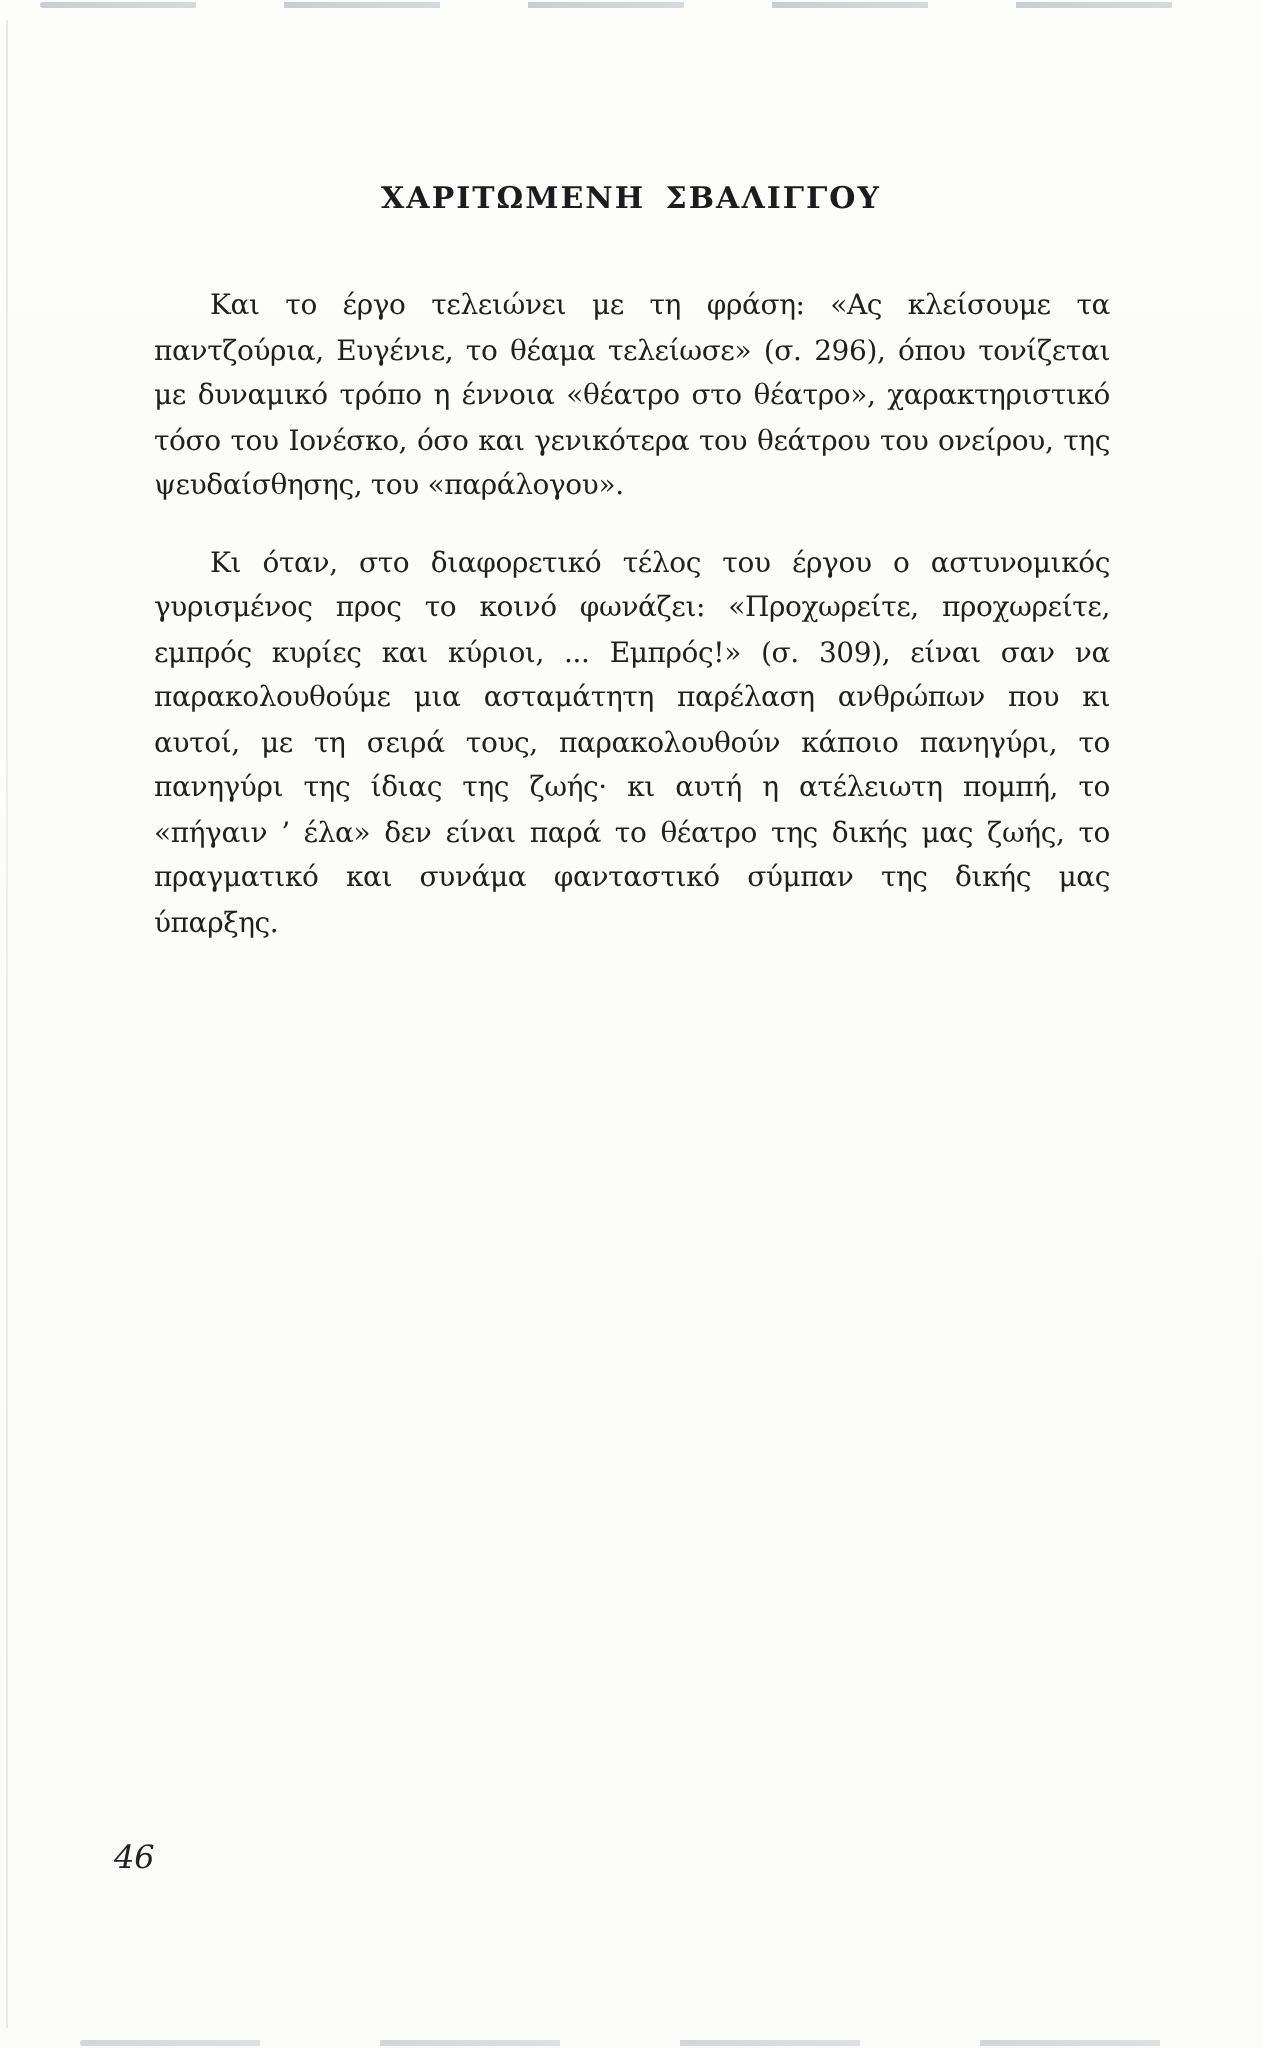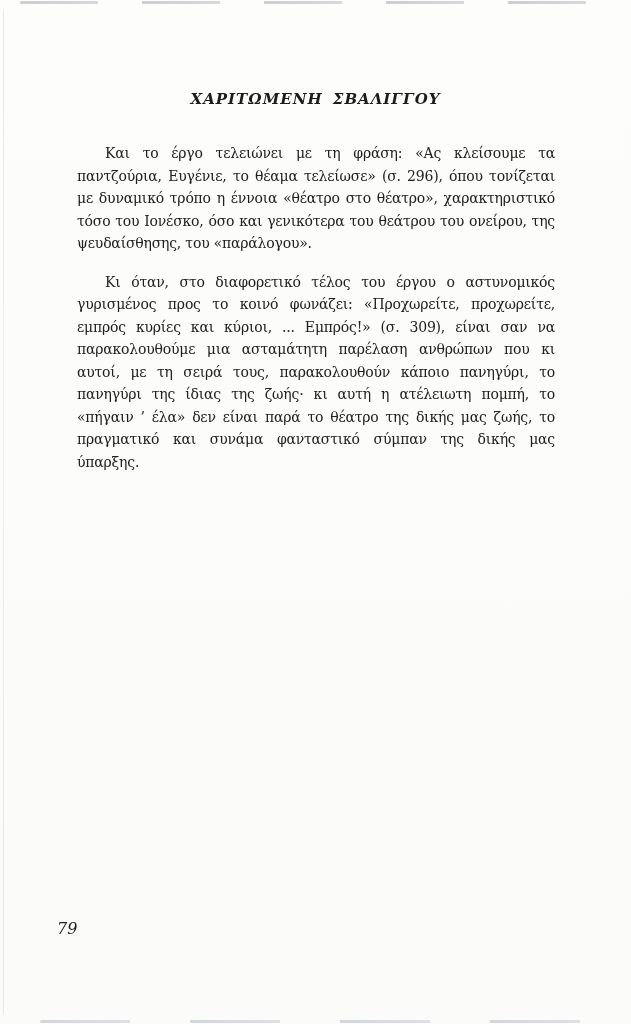--- a/index.html
+++ b/index.html
@@ -50,21 +50,20 @@
     width: 1px;
     background: linear-gradient(180deg, #e2e4e6, #ececea 40%, #e6e6e4);
     opacity: 0.9;
   }
   .running-header {
     position: absolute;
     top: 90px;
     left: 0;
     width: 100%;
     text-align: center;
-    font-style: italic;
     font-weight: bold;
     font-size: 15px;
     letter-spacing: 1px;
     word-spacing: 4px;
     color: #1c1c1e;
   }
   .body-text {
     position: absolute;
     top: 126px;
     left: 61px;
@@ -95,16 +94,16 @@
   <div class="edge-top"></div>
   <div class="edge-left"></div>
 
   <div class="running-header">ΧΑΡΙΤΩΜΕΝΗ ΣΒΑΛΙΓΓΟΥ</div>
 
   <div class="body-text">
     <p>Και το έργο τελειώνει με τη φράση: «Ας κλείσουμε τα παντζούρια, Ευγένιε, το θέαμα τελείωσε» (σ. 296), όπου τονίζεται με δυναμικό τρόπο η έννοια «θέατρο στο θέατρο», χαρακτηριστικό τόσο του Ιονέσκο, όσο και γενικότερα του θεάτρου του ονείρου, της ψευδαίσθησης, του «παράλογου».</p>
     <p>Κι όταν, στο διαφορετικό τέλος του έργου ο αστυνομικός γυρισμένος προς το κοινό φωνάζει: «Προχωρείτε, προχωρείτε, εμπρός κυρίες και κύριοι, ... Εμπρός!» (σ. 309), είναι σαν να παρακολουθούμε μια ασταμάτητη παρέλαση ανθρώπων που κι αυτοί, με τη σειρά τους, παρακολουθούν κάποιο πανηγύρι, το πανηγύρι της ίδιας της ζωής· κι αυτή η ατέλειωτη πομπή, το «πήγαιν ’ έλα» δεν είναι παρά το θέατρο της δικής μας ζωής, το πραγματικό και συνάμα φανταστικό σύμπαν της δικής μας ύπαρξης.</p>
   </div>
 
-  <div class="page-number">79</div>
+  <div class="page-number">46</div>
 
   <div class="edge-bottom"></div>
 </div>
 
 </body></html>

